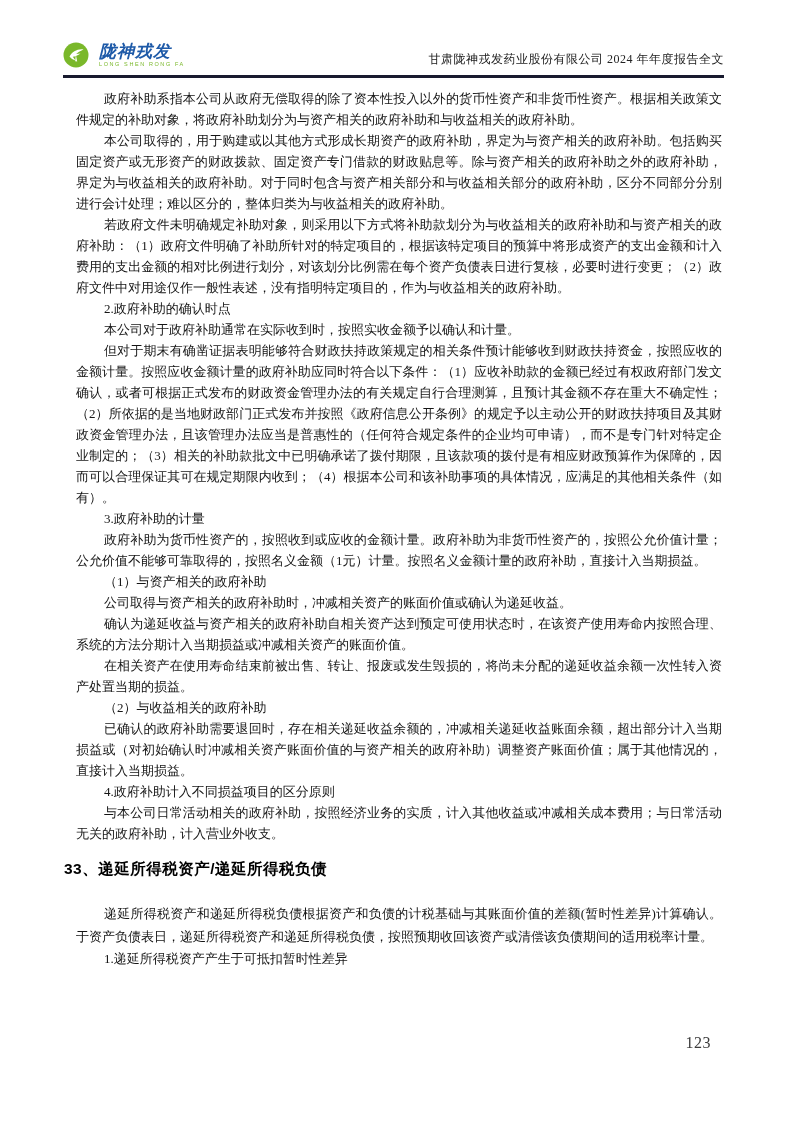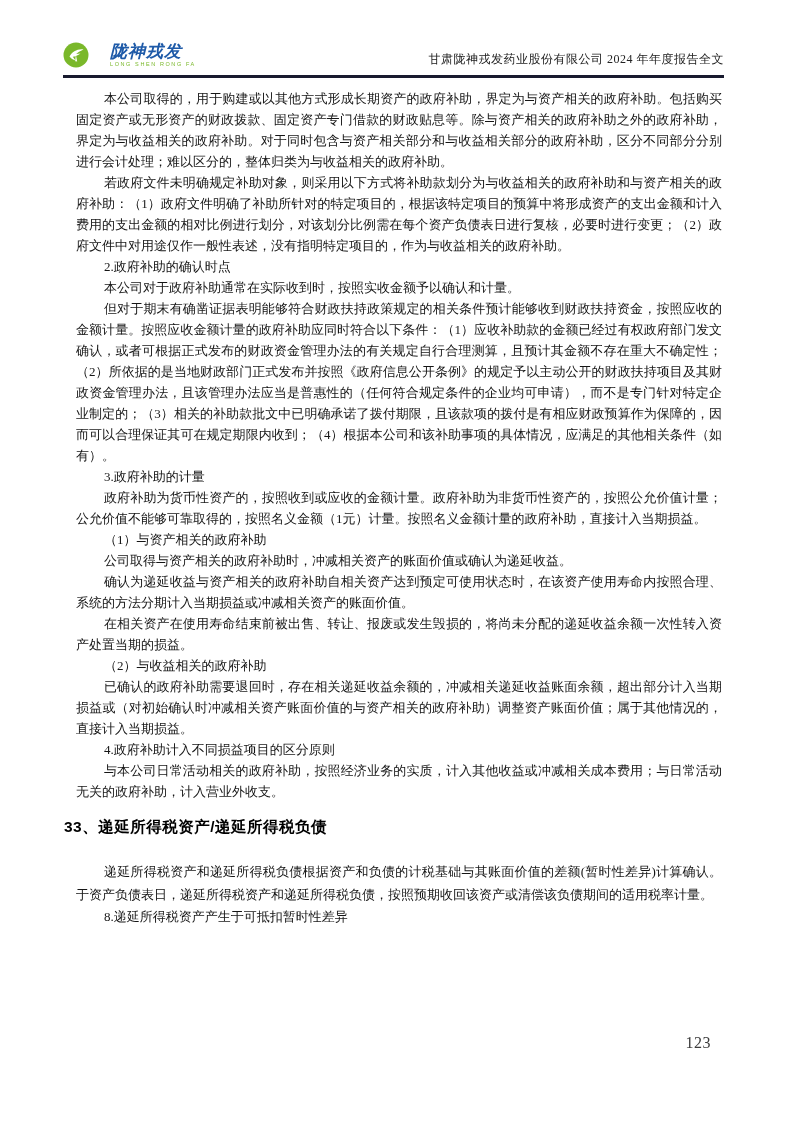--- a/index.html
+++ b/index.html
@@ -28,21 +28,21 @@
     padding-bottom: 7px;
   }
   .header-rule {
     height: 3px;
     background: #181a2e;
     width: 100%;
   }
   .logo {
     display: flex;
     align-items: center;
-    gap: 21px;
+    gap: 10px;
   }
   .logo-icon { width: 26px; height: 26px; display: block; }
   .logo-textcol { display: flex; flex-direction: column; line-height: 1; }
   .logo-cn {
     font-family: "Liberation Sans", sans-serif;
     font-weight: bold;
     font-style: italic;
     font-size: 17px;
     color: #1e5aa8;
     letter-spacing: 1px;
@@ -115,37 +115,38 @@
           <span class="logo-cn">陇神戎发</span>
           <span class="logo-en">LONG SHEN RONG FA</span>
         </div>
       </div>
       <div class="report-title">甘肃陇神戎发药业股份有限公司 2024 年年度报告全文</div>
     </div>
     <div class="header-rule"></div>
   </div>
 
   <div class="content">
+    <p class="para">政府补助系指本公司从政府无偿取得的除了资本性投入以外的货币性资产和非货币性资产。根据相关政策文件规定的补助对象，将政府补助划分为与资产相关的政府补助和与收益相关的政府补助。</p>
     <p class="para">本公司取得的，用于购建或以其他方式形成长期资产的政府补助，界定为与资产相关的政府补助。包括购买固定资产或无形资产的财政拨款、固定资产专门借款的财政贴息等。除与资产相关的政府补助之外的政府补助，界定为与收益相关的政府补助。对于同时包含与资产相关部分和与收益相关部分的政府补助，区分不同部分分别进行会计处理；难以区分的，整体归类为与收益相关的政府补助。</p>
     <p class="para">若政府文件未明确规定补助对象，则采用以下方式将补助款划分为与收益相关的政府补助和与资产相关的政府补助：（1）政府文件明确了补助所针对的特定项目的，根据该特定项目的预算中将形成资产的支出金额和计入费用的支出金额的相对比例进行划分，对该划分比例需在每个资产负债表日进行复核，必要时进行变更；（2）政府文件中对用途仅作一般性表述，没有指明特定项目的，作为与收益相关的政府补助。</p>
     <p class="para">2.政府补助的确认时点</p>
     <p class="para">本公司对于政府补助通常在实际收到时，按照实收金额予以确认和计量。</p>
     <p class="para">但对于期末有确凿证据表明能够符合财政扶持政策规定的相关条件预计能够收到财政扶持资金，按照应收的金额计量。按照应收金额计量的政府补助应同时符合以下条件：（1）应收补助款的金额已经过有权政府部门发文确认，或者可根据正式发布的财政资金管理办法的有关规定自行合理测算，且预计其金额不存在重大不确定性；（2）所依据的是当地财政部门正式发布并按照《政府信息公开条例》的规定予以主动公开的财政扶持项目及其财政资金管理办法，且该管理办法应当是普惠性的（任何符合规定条件的企业均可申请），而不是专门针对特定企业制定的；（3）相关的补助款批文中已明确承诺了拨付期限，且该款项的拨付是有相应财政预算作为保障的，因而可以合理保证其可在规定期限内收到；（4）根据本公司和该补助事项的具体情况，应满足的其他相关条件（如有）。</p>
     <p class="para">3.政府补助的计量</p>
     <p class="para">政府补助为货币性资产的，按照收到或应收的金额计量。政府补助为非货币性资产的，按照公允价值计量；公允价值不能够可靠取得的，按照名义金额（1元）计量。按照名义金额计量的政府补助，直接计入当期损益。</p>
     <p class="para">（1）与资产相关的政府补助</p>
     <p class="para">公司取得与资产相关的政府补助时，冲减相关资产的账面价值或确认为递延收益。</p>
     <p class="para">确认为递延收益与资产相关的政府补助自相关资产达到预定可使用状态时，在该资产使用寿命内按照合理、系统的方法分期计入当期损益或冲减相关资产的账面价值。</p>
     <p class="para">在相关资产在使用寿命结束前被出售、转让、报废或发生毁损的，将尚未分配的递延收益余额一次性转入资产处置当期的损益。</p>
     <p class="para">（2）与收益相关的政府补助</p>
     <p class="para">已确认的政府补助需要退回时，存在相关递延收益余额的，冲减相关递延收益账面余额，超出部分计入当期损益或（对初始确认时冲减相关资产账面价值的与资产相关的政府补助）调整资产账面价值；属于其他情况的，直接计入当期损益。</p>
     <p class="para">4.政府补助计入不同损益项目的区分原则</p>
     <p class="para">与本公司日常活动相关的政府补助，按照经济业务的实质，计入其他收益或冲减相关成本费用；与日常活动无关的政府补助，计入营业外收支。</p>
 
     <h2 class="section-heading">33、递延所得税资产/递延所得税负债</h2>
 
     <p class="para tail">递延所得税资产和递延所得税负债根据资产和负债的计税基础与其账面价值的差额(暂时性差异)计算确认。于资产负债表日，递延所得税资产和递延所得税负债，按照预期收回该资产或清偿该负债期间的适用税率计量。</p>
-    <p class="para tail">8.递延所得税资产产生于可抵扣暂时性差异</p>
+    <p class="para tail">1.递延所得税资产产生于可抵扣暂时性差异</p>
   </div>
 
   <div class="page-number">123</div>
 
 </div>
 
 </body></html>

